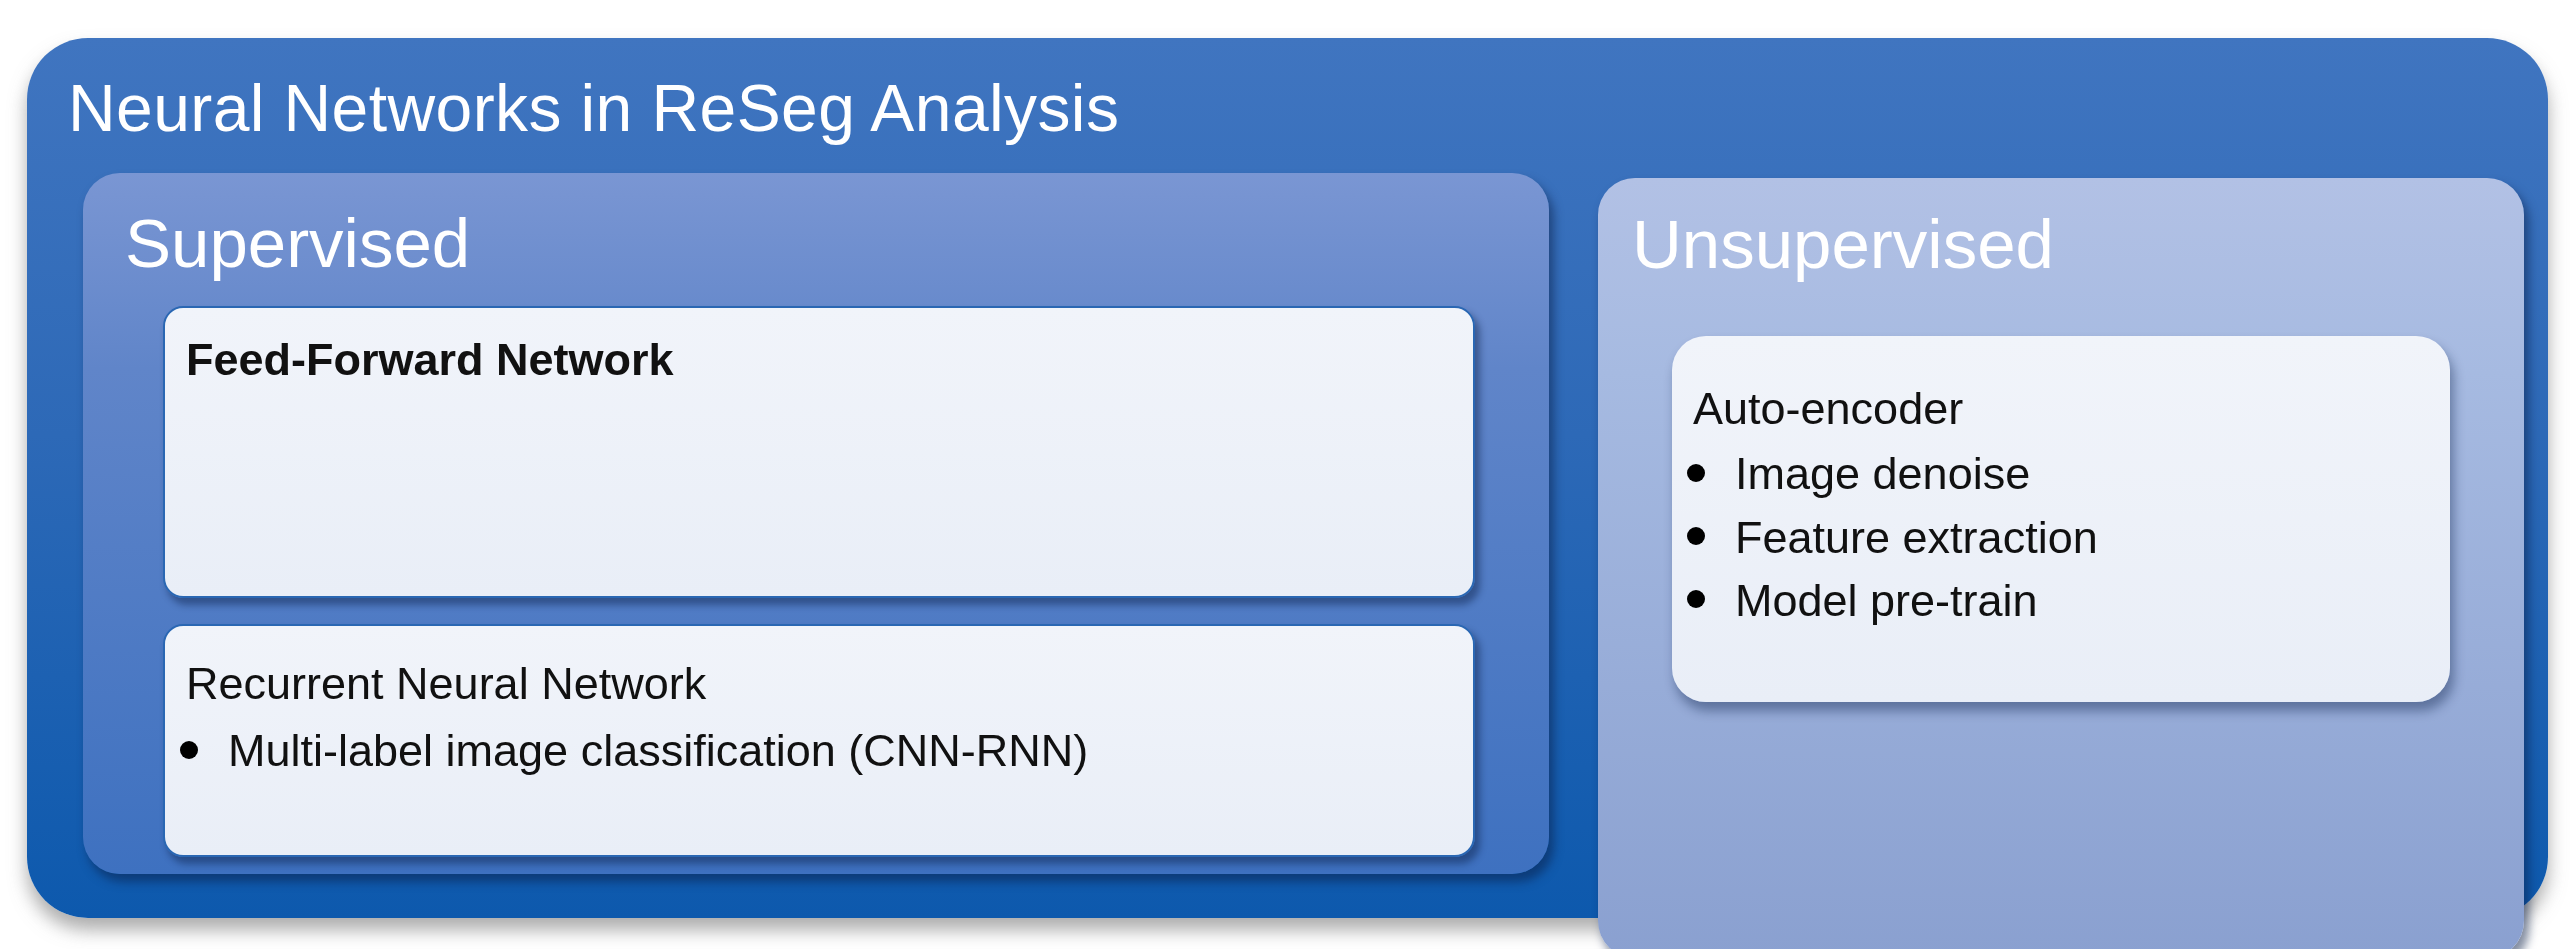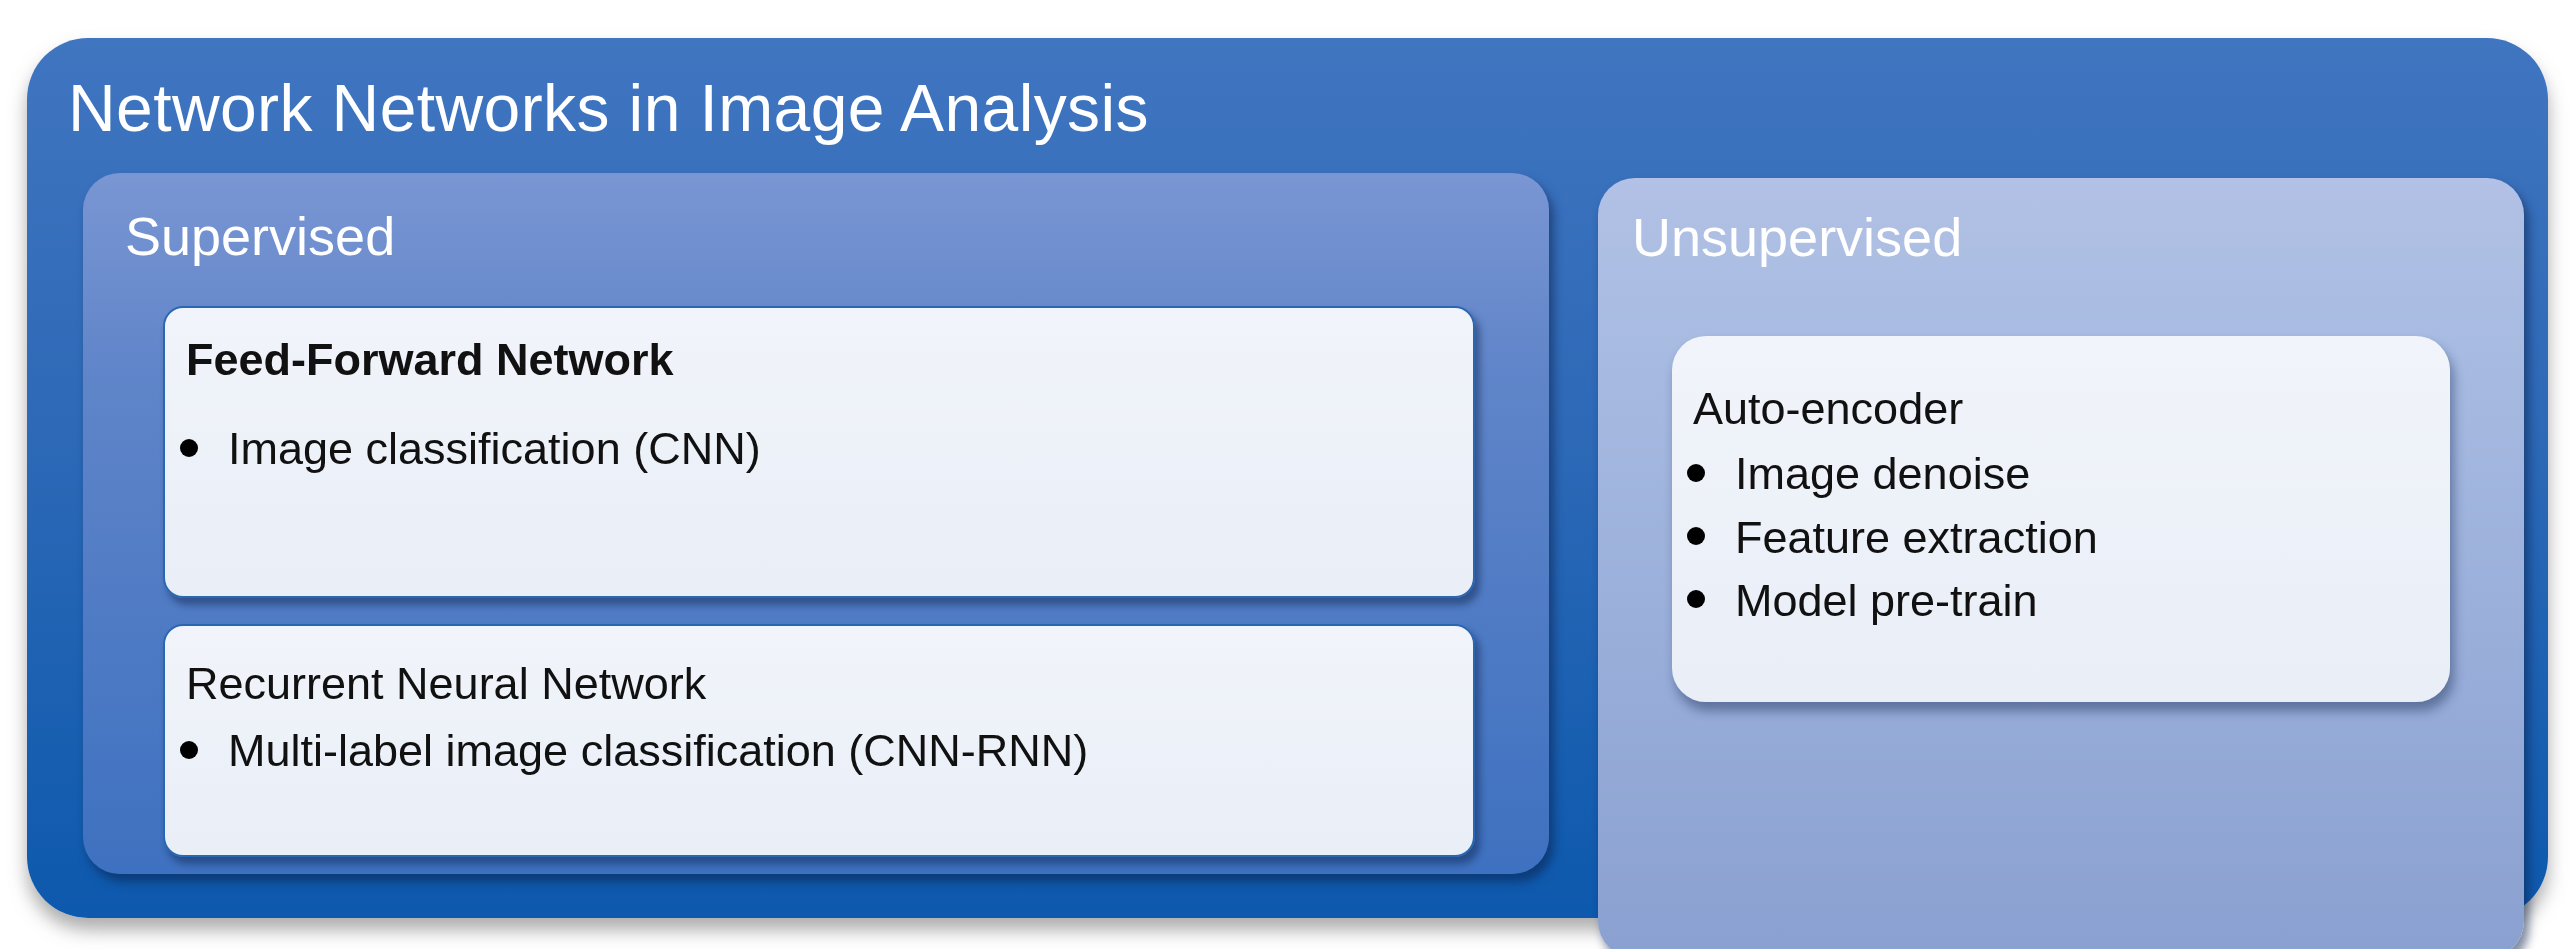--- a/index.html
+++ b/index.html
@@ -27,21 +27,21 @@
     background:linear-gradient(180deg, #7a96d3 0%, #6085c9 28%, #3e71c0 100%);
     box-shadow:4.2px 7.6px 9.3px rgba(10,30,70,0.5);
   }
   .group-unsupervised {
     left:1571px; top:140px; width:926px; height:780px;
     background:linear-gradient(180deg, #b2c1e5 0%, #a6bae1 25%, #8aa0d0 100%);
     box-shadow:4.2px 7.6px 9.3px rgba(10,30,70,0.5);
   }
   .group-title {
     position:absolute; margin:0;
-    font-size:54px; font-weight:400; line-height:1; color:#ffffff;
+    font-size:69px; font-weight:400; line-height:1; color:#ffffff;
     white-space:nowrap;
   }
   .group-supervised .group-title { left:42px; top:36px; }
   .group-unsupervised .group-title { left:34px; top:32px; }
   
   .card {
     position:absolute; box-sizing:border-box;
     background:linear-gradient(180deg, #f1f4fa 0%, #e9eef7 100%);
     border-radius:20.3px; color:#111111;
   }
@@ -74,32 +74,28 @@
     position:absolute; left:15.2px; top:0.30em;
     width:18px; height:18px; border-radius:50%; background:#000000;
   }
 </style>
 </head>
 <body>
 
 <div class="page">
   <section class="outer">
 
-    <h1 class="diagram-title">Network Networks in Image Analysis</h1>
+    <h1 class="diagram-title">Neural Networks in ReSeg Analysis</h1>
 
     <section class="group group-supervised">
       <h2 class="group-title">Supervised</h2>
 
       <div class="card card-bordered card-ffn">
         <h3 class="card-title">Feed-Forward Network</h3>
         <ul class="bullet-list">
-          <li class="bullet-item">
-            <span class="bullet-dot"></span>
-            <span>Image classification (CNN)</span>
-          </li>
         </ul>
       </div>
 
       <div class="card card-bordered card-rnn">
         <h3 class="card-title">Recurrent Neural Network</h3>
         <ul class="bullet-list">
           <li class="bullet-item">
             <span class="bullet-dot"></span>
             <span>Multi-label image classification (CNN-RNN)</span>
           </li>

